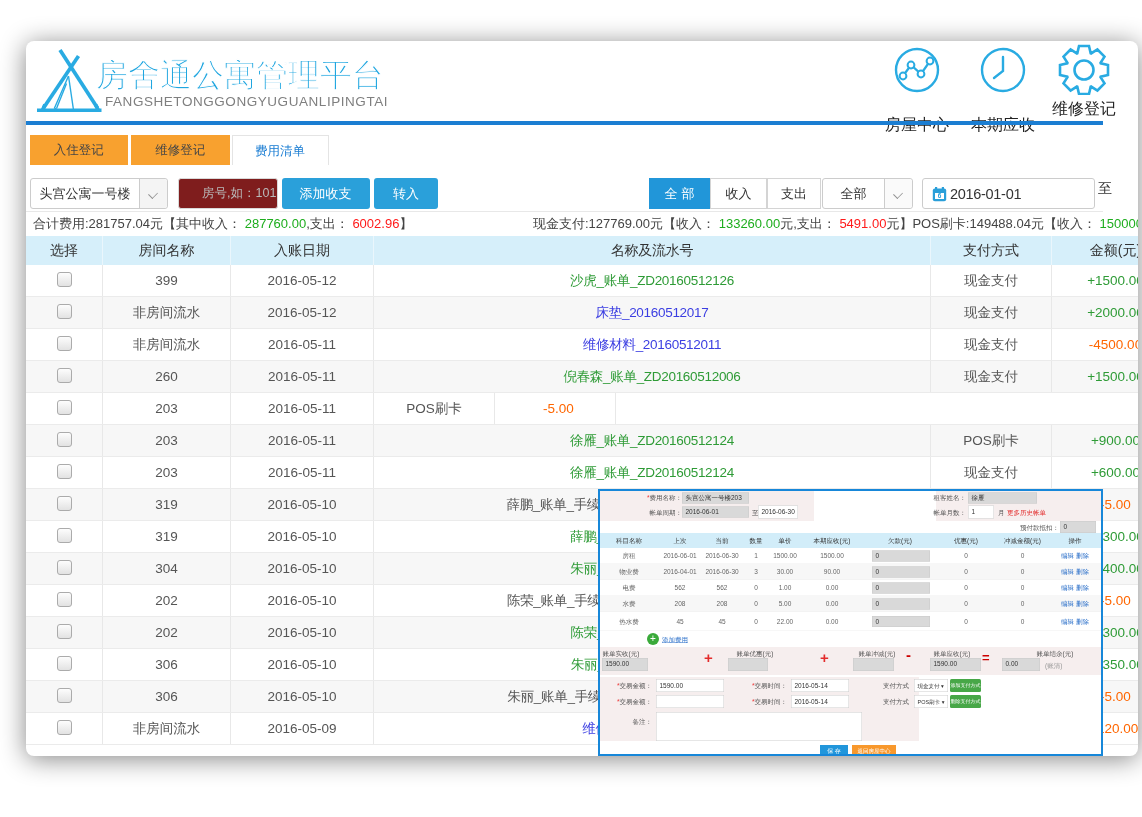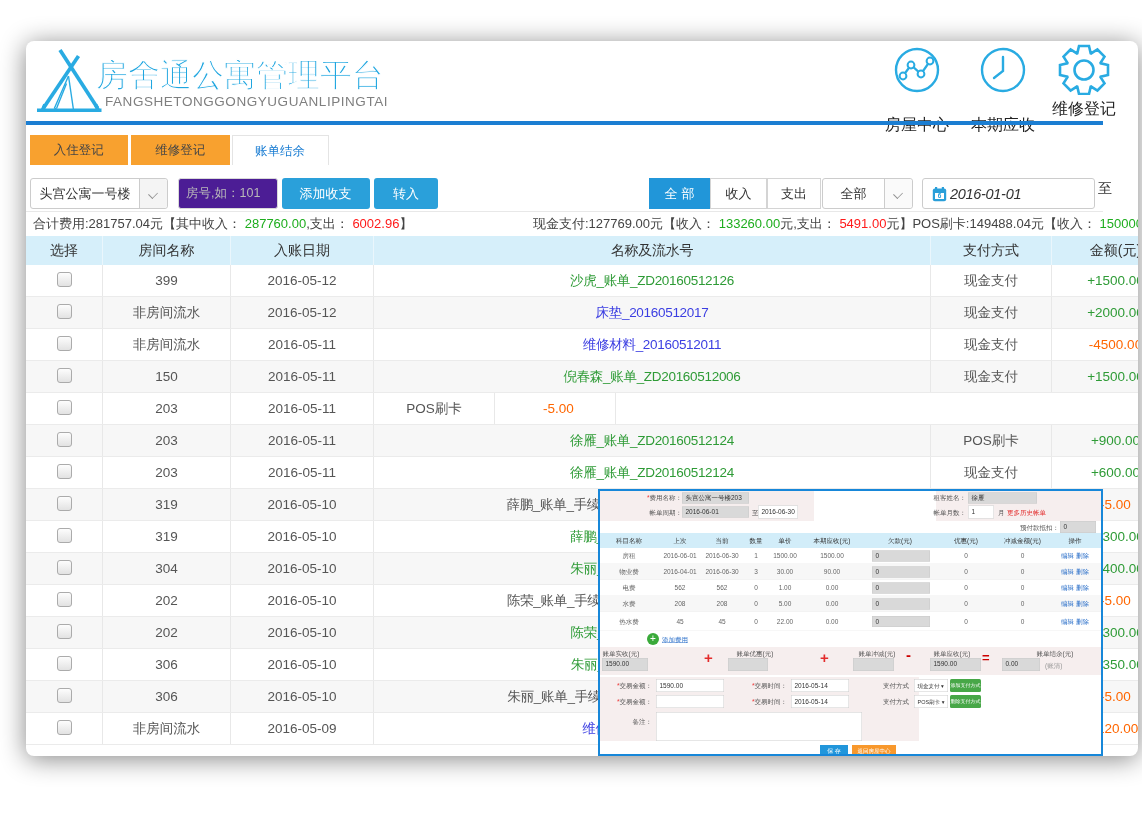--- a/index.html
+++ b/index.html
@@ -29,22 +29,22 @@
 .tab.active { background:#fff; color:#177bd2; border:1px solid #e4e4e4; border-bottom:none; }
 
 
 .ctl { position:absolute; top:137px; height:31px; }
 .dd { border:1px solid #ccc; border-radius:3px; background:#fff; font-size:13px; color:#333; }
 .dd .txt { position:absolute; left:0; right:28px; top:0; bottom:0; text-align:center; line-height:29px; }
 .dd .chev { position:absolute; right:0; top:0; bottom:0; width:28px; background:#f4f4f4;
   border-left:1px solid #ccc; border-radius:0 3px 3px 0; }
 .dd .chev:after { content:""; position:absolute; left:9px; top:11px; width:7px; height:7px;
   border-left:1.6px solid #909090; border-bottom:1.6px solid #909090; transform:rotate(-45deg) scale(1,.75); }
-.inp { border:1px solid #d9d9d9; border-radius:3px; background:#4c1d95; font-size:12.5px;
-  color:#b9b9b9; line-height:29px; padding-left:7px; white-space:nowrap; overflow:hidden; }
+.inp { border:1px solid #d9d9d9; border-radius:3px; background:#7f1d1d; font-size:12.5px;
+  color:#b9b9b9; line-height:29px; padding-left:23px; white-space:nowrap; overflow:hidden; }
 .btn { background:#2aa0da; color:#fff; font-size:13px; text-align:center; line-height:31px;
   border-radius:3px; }
 .seg { border:1px solid #d4d4d4; background:#fff; color:#333; font-size:13px;
   text-align:center; line-height:29px; }
 .seg.on { background:#2196d9; color:#fff; border-color:#2196d9; }
 
 
 #summary { position:absolute; left:0; top:170px; width:1077px; height:23px;
   border-top:1px solid #e8e8e8; font-size:13px; color:#444; line-height:23px; white-space:nowrap; }
 .grn { color:#1ead1e; } .red { color:#ff1a1a; } .org { color:#ff6600; }
@@ -124,21 +124,21 @@
         <path id="gearp" fill="none" stroke="#29abe2" stroke-width="2.6" d="M-4.99 -23.99 L4.99 -23.99 L6.68 -16.72 L7.10 -16.54 L13.43 -20.49 L20.49 -13.43 L16.54 -7.10 L16.72 -6.68 L23.99 -4.99 L23.99 4.99 L16.72 6.68 L16.54 7.10 L20.49 13.43 L13.43 20.49 L7.10 16.54 L6.68 16.72 L4.99 23.99 L-4.99 23.99 L-6.68 16.72 L-7.10 16.54 L-13.43 20.49 L-20.49 13.43 L-16.54 7.10 L-16.72 6.68 L-23.99 4.99 L-23.99 -4.99 L-16.72 -6.68 L-16.54 -7.10 L-20.49 -13.43 L-13.43 -20.49 L-7.10 -16.54 L-6.68 -16.72 Z"></path>
         <circle cx="0" cy="0" r="9.5" stroke="#29abe2" stroke-width="2.6" fill="none"></circle>
       </g>
     </svg>
     <div class="lbl" style="margin-top:4px;">维修登记</div>
   </div>
   <div id="divider"></div>
 
   <div class="tab orange" style="left:3.5px; width:98.5px;">入住登记</div>
   <div class="tab orange" style="left:105px; width:98.5px;">维修登记</div>
-  <div class="tab active" style="left:205.5px; width:97px;">账单结余</div>
+  <div class="tab active" style="left:205.5px; width:97px;">费用清单</div>
 
   <div class="ctl dd" style="left:4px; width:138px;">
       <div class="txt">头宫公寓一号楼</div>
       <div class="chev"></div>
     </div>
   <div class="ctl inp" style="left:152px; width:100px;">房号,如：101</div>
   <div class="ctl btn" style="left:255.5px; width:88px;">添加收支</div>
   <div class="ctl btn" style="left:348px; width:64px;">转入</div>
   <div class="ctl seg on" style="left:623px; width:61px; letter-spacing:4px; padding-left:4px;">全部</div>
   <div class="ctl seg" style="left:684px; width:57px;">收入</div>
@@ -148,21 +148,21 @@
       <div class="chev" style="background:#fafafa;"></div>
     </div>
   <div class="ctl" style="left:896px; width:173px; border:1px solid #ccc; border-radius:3px;">
     <svg width="15" height="15" viewBox="0 0 15 15" style="position:absolute; left:9px; top:8px;">
       <rect x="0.8" y="1.5" width="13.4" height="12.7" rx="2" fill="#2a9fd9"></rect>
       <rect x="3" y="0" width="2.2" height="4" fill="#2a9fd9"></rect>
       <rect x="9.8" y="0" width="2.2" height="4" fill="#2a9fd9"></rect>
       <rect x="3" y="6" width="9" height="6" fill="#fff"></rect>
       <text x="7.5" y="11.3" font-size="6.5" fill="#2a9fd9" text-anchor="middle" font-weight="bold">6</text>
     </svg>
-    <span style="position:absolute; left:27px; top:0; line-height:31px; font-size:14.5px; letter-spacing:-0.3px; color:#333;font-style:italic;">2016-01-01</span>
+    <span style="position:absolute; left:27px; top:0; line-height:31px; font-size:14.5px; letter-spacing:-0.3px; color:#333;">2016-01-01</span>
   </div>
   <div class="abs" style="left:1072px; top:132px; font-size:14px; color:#333; line-height:31px;">至</div>
 
   <div id="summary">
     <span style="position:absolute; left:7px;">合计费用:281757.04元【其中收入： <span class="grn">287760.00</span>,支出： <span class="red">6002.96</span>】</span>
     <span style="position:absolute; left:507px;">现金支付:127769.00元【收入： <span class="grn">133260.00</span>元,支出： <span class="red">5491.00</span>元】POS刷卡:149488.04元【收入： <span class="grn">150000.00</span>元,支出：</span>
   </div>
 
   <div id="thead">
     <div class="c1">选择</div>
@@ -192,21 +192,21 @@
       <div class="trow" style="top:288px;">
         <div class="c1"><span class="cb"></span></div>
         <div class="c2">非房间流水</div>
         <div class="c3">2016-05-11</div>
         <div class="c4 b">维修材料_20160512011</div>
         <div class="c5">现金支付</div>
         <div class="c6 org">-4500.00</div>
       </div>
       <div class="trow alt" style="top:320px;">
         <div class="c1"><span class="cb"></span></div>
-        <div class="c2">150</div>
+        <div class="c2">260</div>
         <div class="c3">2016-05-11</div>
         <div class="c4 g">倪春森_账单_ZD20160512006</div>
         <div class="c5">现金支付</div>
         <div class="c6 g">+1500.00</div>
       </div>
       <div class="trow" style="top:352px;">
         <div class="c1"><span class="cb"></span></div>
         <div class="c2">203</div>
         <div class="c3">2016-05-11</div>
         <div class="c5">POS刷卡</div>

